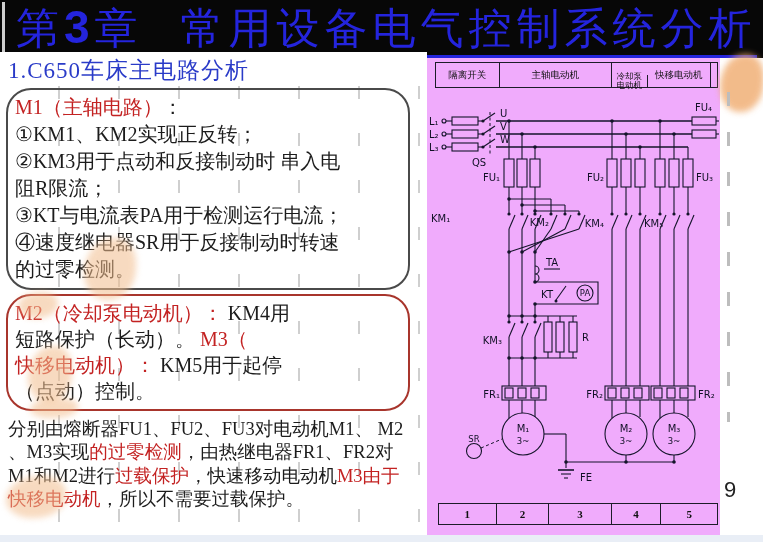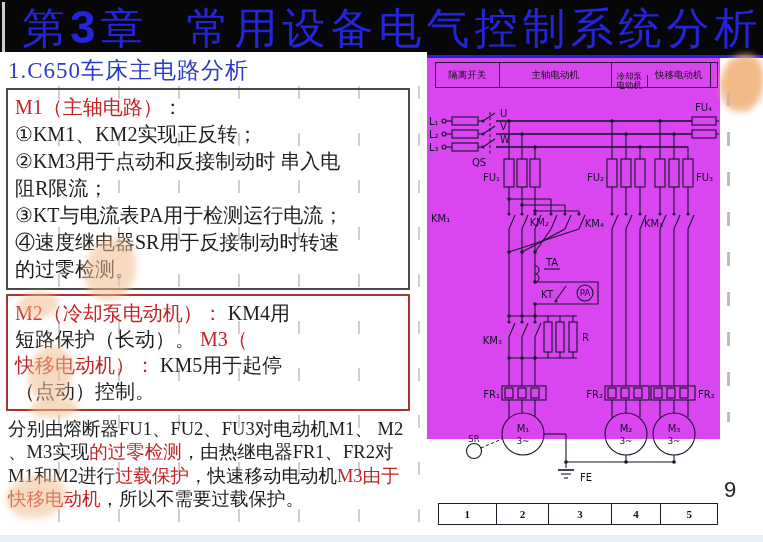--- a/index.html
+++ b/index.html
@@ -9,21 +9,21 @@
   }
   
   .title-bar{
     position:absolute;left:0;top:0;width:763px;height:58px;
     background:#070707;overflow:hidden;
   }
   .title-bar .edge{
     position:absolute;left:2px;top:2px;width:3px;height:54px;background:#cfcfcf;
   }
   .title-text{
-    position:absolute;left:22px;top:1px;
+    position:absolute;left:16px;top:1px;
     color:#2424dd;font-size:43px;letter-spacing:5px;white-space:nowrap;
     border-bottom:3px solid #2424dd;padding-bottom:1px;line-height:1.15;
   }
   .title-text .num{font-weight:bold;font-size:46px;font-family:"Liberation Sans",sans-serif;}
   .title-text .gap{display:inline-block;width:38px;}
   
   .left-panel{
     position:absolute;left:0;top:52px;width:427px;height:477px;
     background-color:#ffffff;
     background-image:
@@ -31,38 +31,38 @@
       repeating-linear-gradient(to right,rgba(0,0,0,0) 0 58px,#cfcfcf 58px 60px);
     z-index:1;
   }
   .heading{
     margin:3px 0 2px 8px;color:#2a3bc8;font-size:23px;letter-spacing:1px;
     position:relative;z-index:2;
   }
   .note-box{
     position:relative;z-index:2;margin-left:6px;width:404px;
     box-sizing:border-box;padding:4px 7px 5px 7px;background:transparent;
-    font-size:20px;line-height:1.35;color:#1c1c1c;
+    font-size:20px;line-height:1.35;color:#1c1c1c;border-radius:25px;
   }
   .box1{border:2px solid #4a4a4a;}
   .box2{border:2px solid #a8352c;margin-top:4px;line-height:1.3;}
   .para{
     position:relative;z-index:2;margin:7px 0 0 8px;width:412px;
     font-size:18.5px;line-height:1.27;color:#1c1c1c;
   }
   .c-red{color:#c32222;}
   .rich-line{white-space:nowrap;}
   
   .wm{position:absolute;background:#f2bd8d;opacity:.55;filter:blur(3px);
       border-radius:60% 40% 55% 45%;z-index:0;}
   .wm-strong{opacity:.8;background:#f0ab6e;}
   
   .diagram-panel{
-    position:absolute;left:427px;top:58px;width:293px;height:381px;
-    background:#d946ef;z-index:1;
+    position:absolute;left:427px;top:58px;width:293px;height:477px;
+    background:#f0abfc;z-index:1;
   }
   .hdr-table{
     position:absolute;left:8px;top:4px;width:283px;height:26px;
     display:flex;border:1.5px solid #1c1c28;box-sizing:border-box;
     font-family:"Liberation Sans","DejaVu Sans",sans-serif;
   }
   .hdr-cell{
     border-right:1px solid #1c1c28;display:flex;align-items:center;justify-content:center;
     font-size:9.5px;color:#111;text-align:center;box-sizing:border-box;
   }

